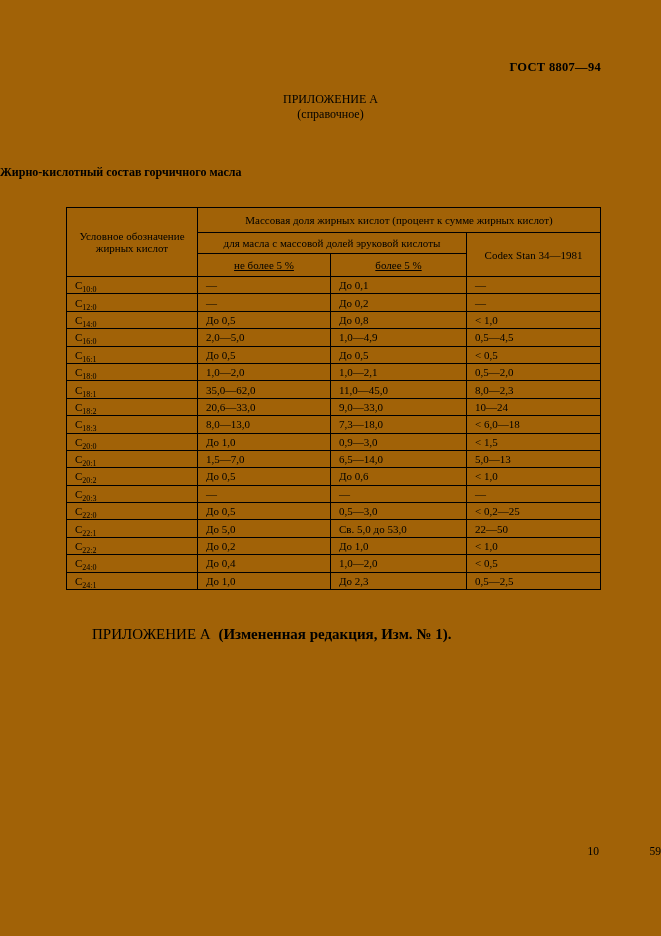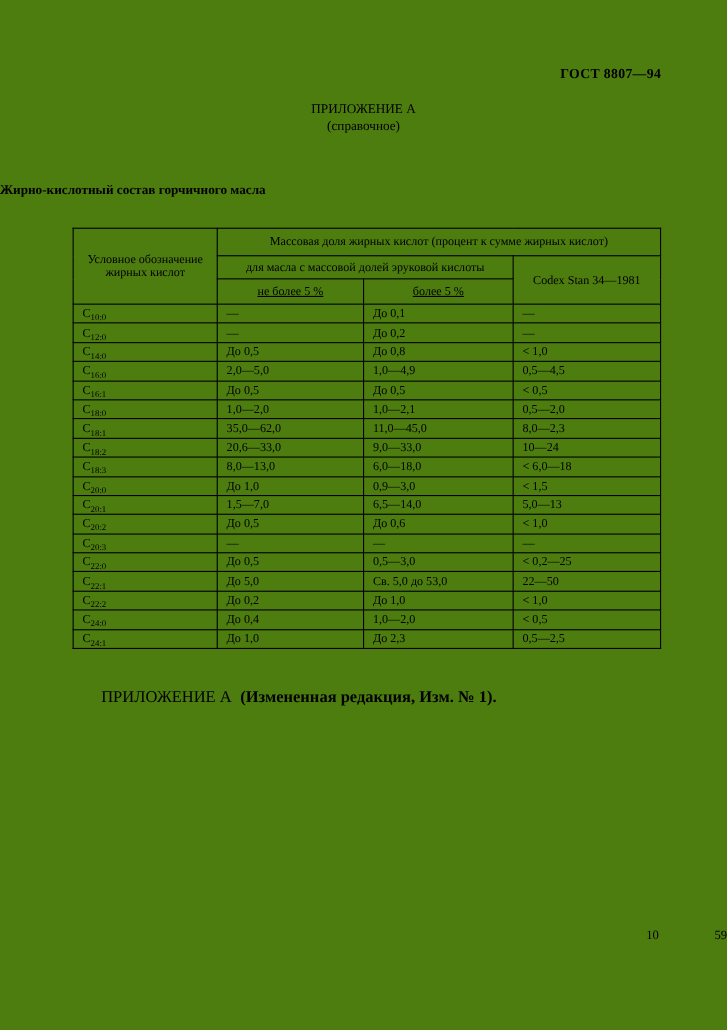--- a/index.html
+++ b/index.html
@@ -1,21 +1,21 @@
 <!DOCTYPE html>
 <html><head>
 <meta charset="utf-8">
 <style>
   html, body { margin: 0; padding: 0; background: #e8e8e8; }
   .page {
     position: relative;
     width: 661px;
     height: 936px;
     margin: 0 auto;
-    background: #4d7c0f;
+    background: #a16207;
     font-family: "Liberation Serif", serif;
     color: #000;
     overflow: hidden;
   }
   .doc-number {
     position: absolute;
     top: 60px;
     right: 60px;
     font-size: 12.5px;
     font-weight: bold;
@@ -178,21 +178,21 @@
         </tr>
         <tr>
           <td>С<sub>18:2</sub></td>
           <td>20,6—33,0</td>
           <td>9,0—33,0</td>
           <td>10—24</td>
         </tr>
         <tr>
           <td>С<sub>18:3</sub></td>
           <td>8,0—13,0</td>
-          <td>6,0—18,0</td>
+          <td>7,3—18,0</td>
           <td>&lt; 6,0—18</td>
         </tr>
         <tr>
           <td>С<sub>20:0</sub></td>
           <td>До 1,0</td>
           <td>0,9—3,0</td>
           <td>&lt; 1,5</td>
         </tr>
         <tr>
           <td>С<sub>20:1</sub></td>

